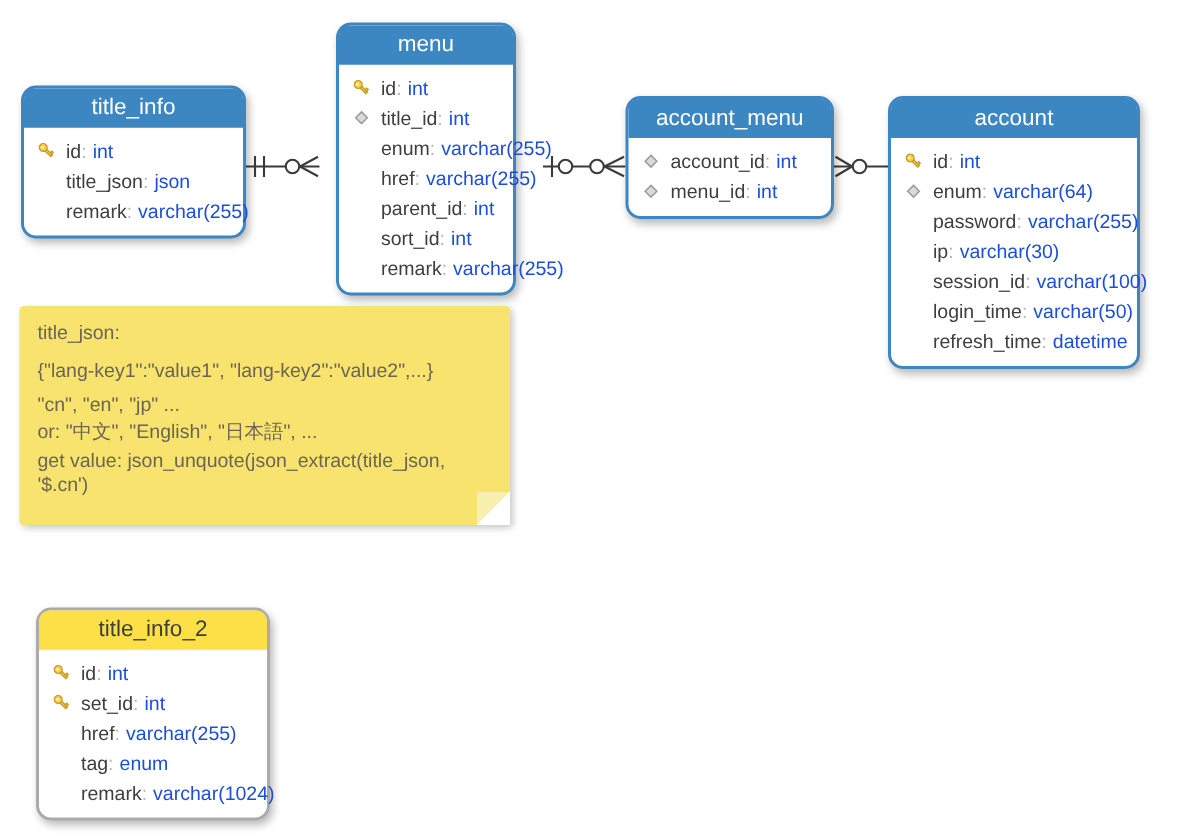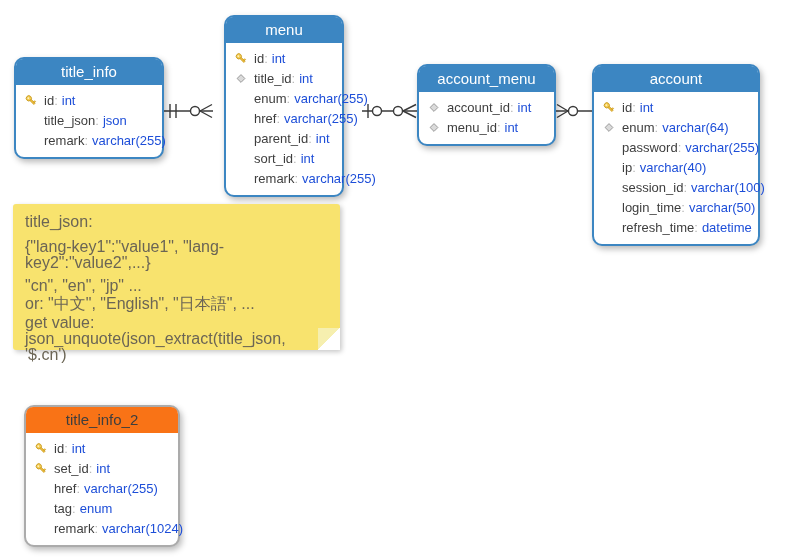--- a/index.html
+++ b/index.html
@@ -6,42 +6,42 @@
   body{width:796px;height:560px;position:relative;overflow:hidden;
        font-family:"Liberation Sans", sans-serif;}
   .canvas{position:absolute;inset:0;}
 
   
   .etable{position:absolute;background:#fff;border:2px solid #3C86C2;border-radius:10px;
           box-shadow:2px 3px 6px rgba(0,0,0,.28);box-sizing:border-box;}
   .etable .thead{height:26px;line-height:26px;text-align:center;background:#3C86C2;color:#fff;
           font-size:15px;border-radius:7px 7px 0 0;border-bottom:1px solid #fff;}
   .etable.gray{border-color:#ABABAB;}
-  .etable.gray .thead{background:#f97316;color:#3E3E3E;}
+  .etable.gray .thead{background:#fde047;color:#3E3E3E;}
   .tbody{padding:4px 0 7px 0;}
   .frow{height:20px;display:flex;align-items:center;padding:0 8px;font-size:13px;white-space:nowrap;}
   .ficon{width:14px;height:13px;flex:0 0 14px;margin-right:6px;display:inline-block;}
   .fname{color:#3E3E3E;}
   .fsep{color:#B6B6B6;margin-right:4px;}
   .ftype{color:#1d4ed8;}
 
   #t-title_info   {left:14px; top:57px; width:150px;}
   #t-menu         {left:224px;top:15px; width:120px;}
   #t-account_menu {left:417px;top:64px; width:139px;}
   #t-account      {left:592px;top:16px; width:168px;margin-top:48px;}
   #t-title_info_2 {left:24px; top:405px;width:156px;}
 
   
   svg.connectors{position:absolute;left:0;top:0;pointer-events:none;}
   .conn{stroke:#3A3A3A;stroke-width:1.4;fill:none;}
   .conn-circle{stroke:#3A3A3A;stroke-width:1.4;fill:#ffffff;}
 
   
   #note{position:absolute;left:13px;top:204px;width:327px;height:146px;background:#F8E36E;
-        border-radius:3px;box-shadow:2px 2px 5px rgba(0,0,0,.22);color:#6B6555;font-size:16px;
+        border-radius:3px;box-shadow:2px 2px 5px rgba(0,0,0,.22);color:#6B6555;font-size:13px;
         padding:10px 12px;box-sizing:border-box;line-height:16px;}
   #note p{margin:0;}
   #note p:nth-child(2){margin-top:9px;}
   #note p:nth-child(3){margin-top:7px;}
   #note p:nth-child(4){margin-top:2px;}
   #note p:nth-child(5){margin-top:3px;}
   #note p:nth-child(6){margin-top:28px;}
   .fold{position:absolute;right:0;bottom:0;width:22px;height:22px;
         background:linear-gradient(to bottom right,#F6EFAF 0 50%,#ffffff 50% 100%);}
 </style>
@@ -211,21 +211,21 @@
         <div class="frow">
           <span class="ficon"></span>
           <span class="fname">password</span>
           <span class="fsep">:</span>
           <span class="ftype">varchar(255)</span>
         </div>
         <div class="frow">
           <span class="ficon"></span>
           <span class="fname">ip</span>
           <span class="fsep">:</span>
-          <span class="ftype">varchar(40)</span>
+          <span class="ftype">varchar(30)</span>
         </div>
         <div class="frow">
           <span class="ficon"></span>
           <span class="fname">session_id</span>
           <span class="fsep">:</span>
           <span class="ftype">varchar(100)</span>
         </div>
         <div class="frow">
           <span class="ficon"></span>
           <span class="fname">login_time</span>

